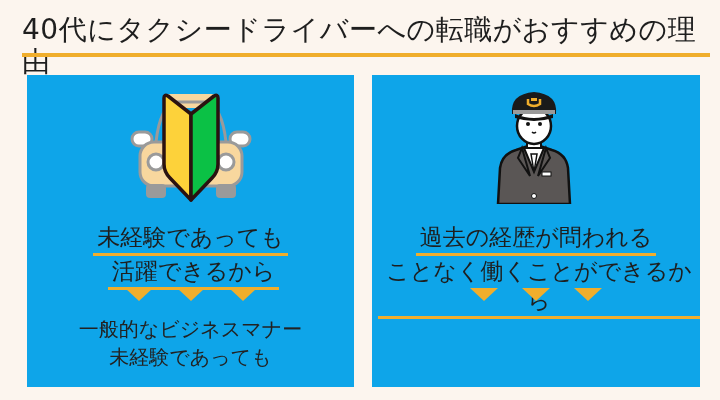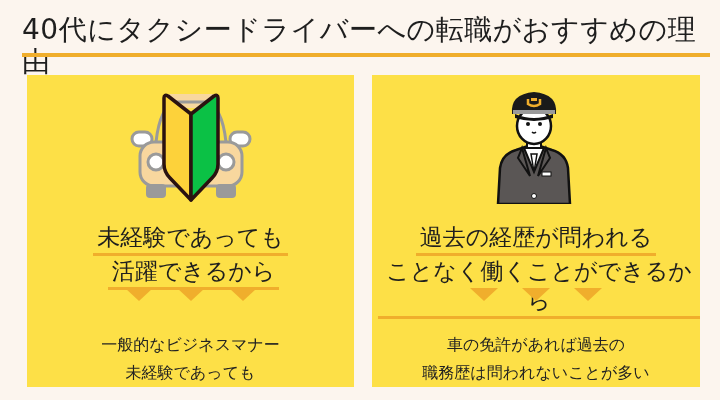--- a/index.html
+++ b/index.html
@@ -13,21 +13,21 @@
   .title {
     position:absolute; left:22px; top:14px; width:690px;
     font-size:28px; line-height:32px; letter-spacing:0.5px;
     color:#1e1e1e;
   }
   .title-rule {
     position:absolute; left:22px; top:53px; width:688px; height:4px;
     background:#f0ae2c;
   }
   .panel {
-    position:absolute; top:75px; height:312px; background:#fde047;
+    position:absolute; top:75px; height:312px; background:#0ea5e9;
   }
   .panel.left { left:27px; width:327px; }
   .panel.right { left:372px; width:328px; }
   .illus { position:absolute; top:17px; left:50%; transform:translateX(-50%); }
   .headline {
     position:absolute; left:0; right:0; text-align:center;
     font-size:23px; line-height:29px; color:#1e1e1e;
   }
   .hl-line { display:inline-block; border-bottom:3px solid #f0ae2c; padding:0 4px 1px; }
   .headline .l1 { position:absolute; left:0; right:0; top:0; }
@@ -36,21 +36,21 @@
     position:absolute; left:0; right:0; top:213px;
     display:flex; justify-content:center; gap:24px;
   }
   .tri {
     width:0; height:0;
     border-left:14px solid transparent; border-right:14px solid transparent;
     border-top:13px solid #f0ae2c;
   }
   .body-text {
     position:absolute; left:0; right:0; top:240px; text-align:center;
-    font-size:16px; line-height:28px; color:#222;margin-top:16px;
+    font-size:20px; line-height:28px; color:#222;
   }
 </style>
 </head>
 <body>
 
 <div class="title">40代にタクシードライバーへの転職がおすすめの理由</div>
 <div class="title-rule"></div>
 
 <div class="panel left">
   <div class="illus">
@@ -120,17 +120,13 @@
   </div>
   <div class="headline" style="top:148px;">
     <div class="l1"><span class="hl-line">過去の経歴が問われる</span></div>
     <div class="l2"><span class="hl-line">ことなく働くことができるから</span></div>
   </div>
   <div class="arrows">
     <div class="tri"></div>
     <div class="tri"></div>
     <div class="tri"></div>
   </div>
-  <div class="body-text">
-    <div>車の免許があれば過去の</div>
-    <div>職務歴は問われないことが多い</div>
-  </div>
 </div>
 
 </body></html>

